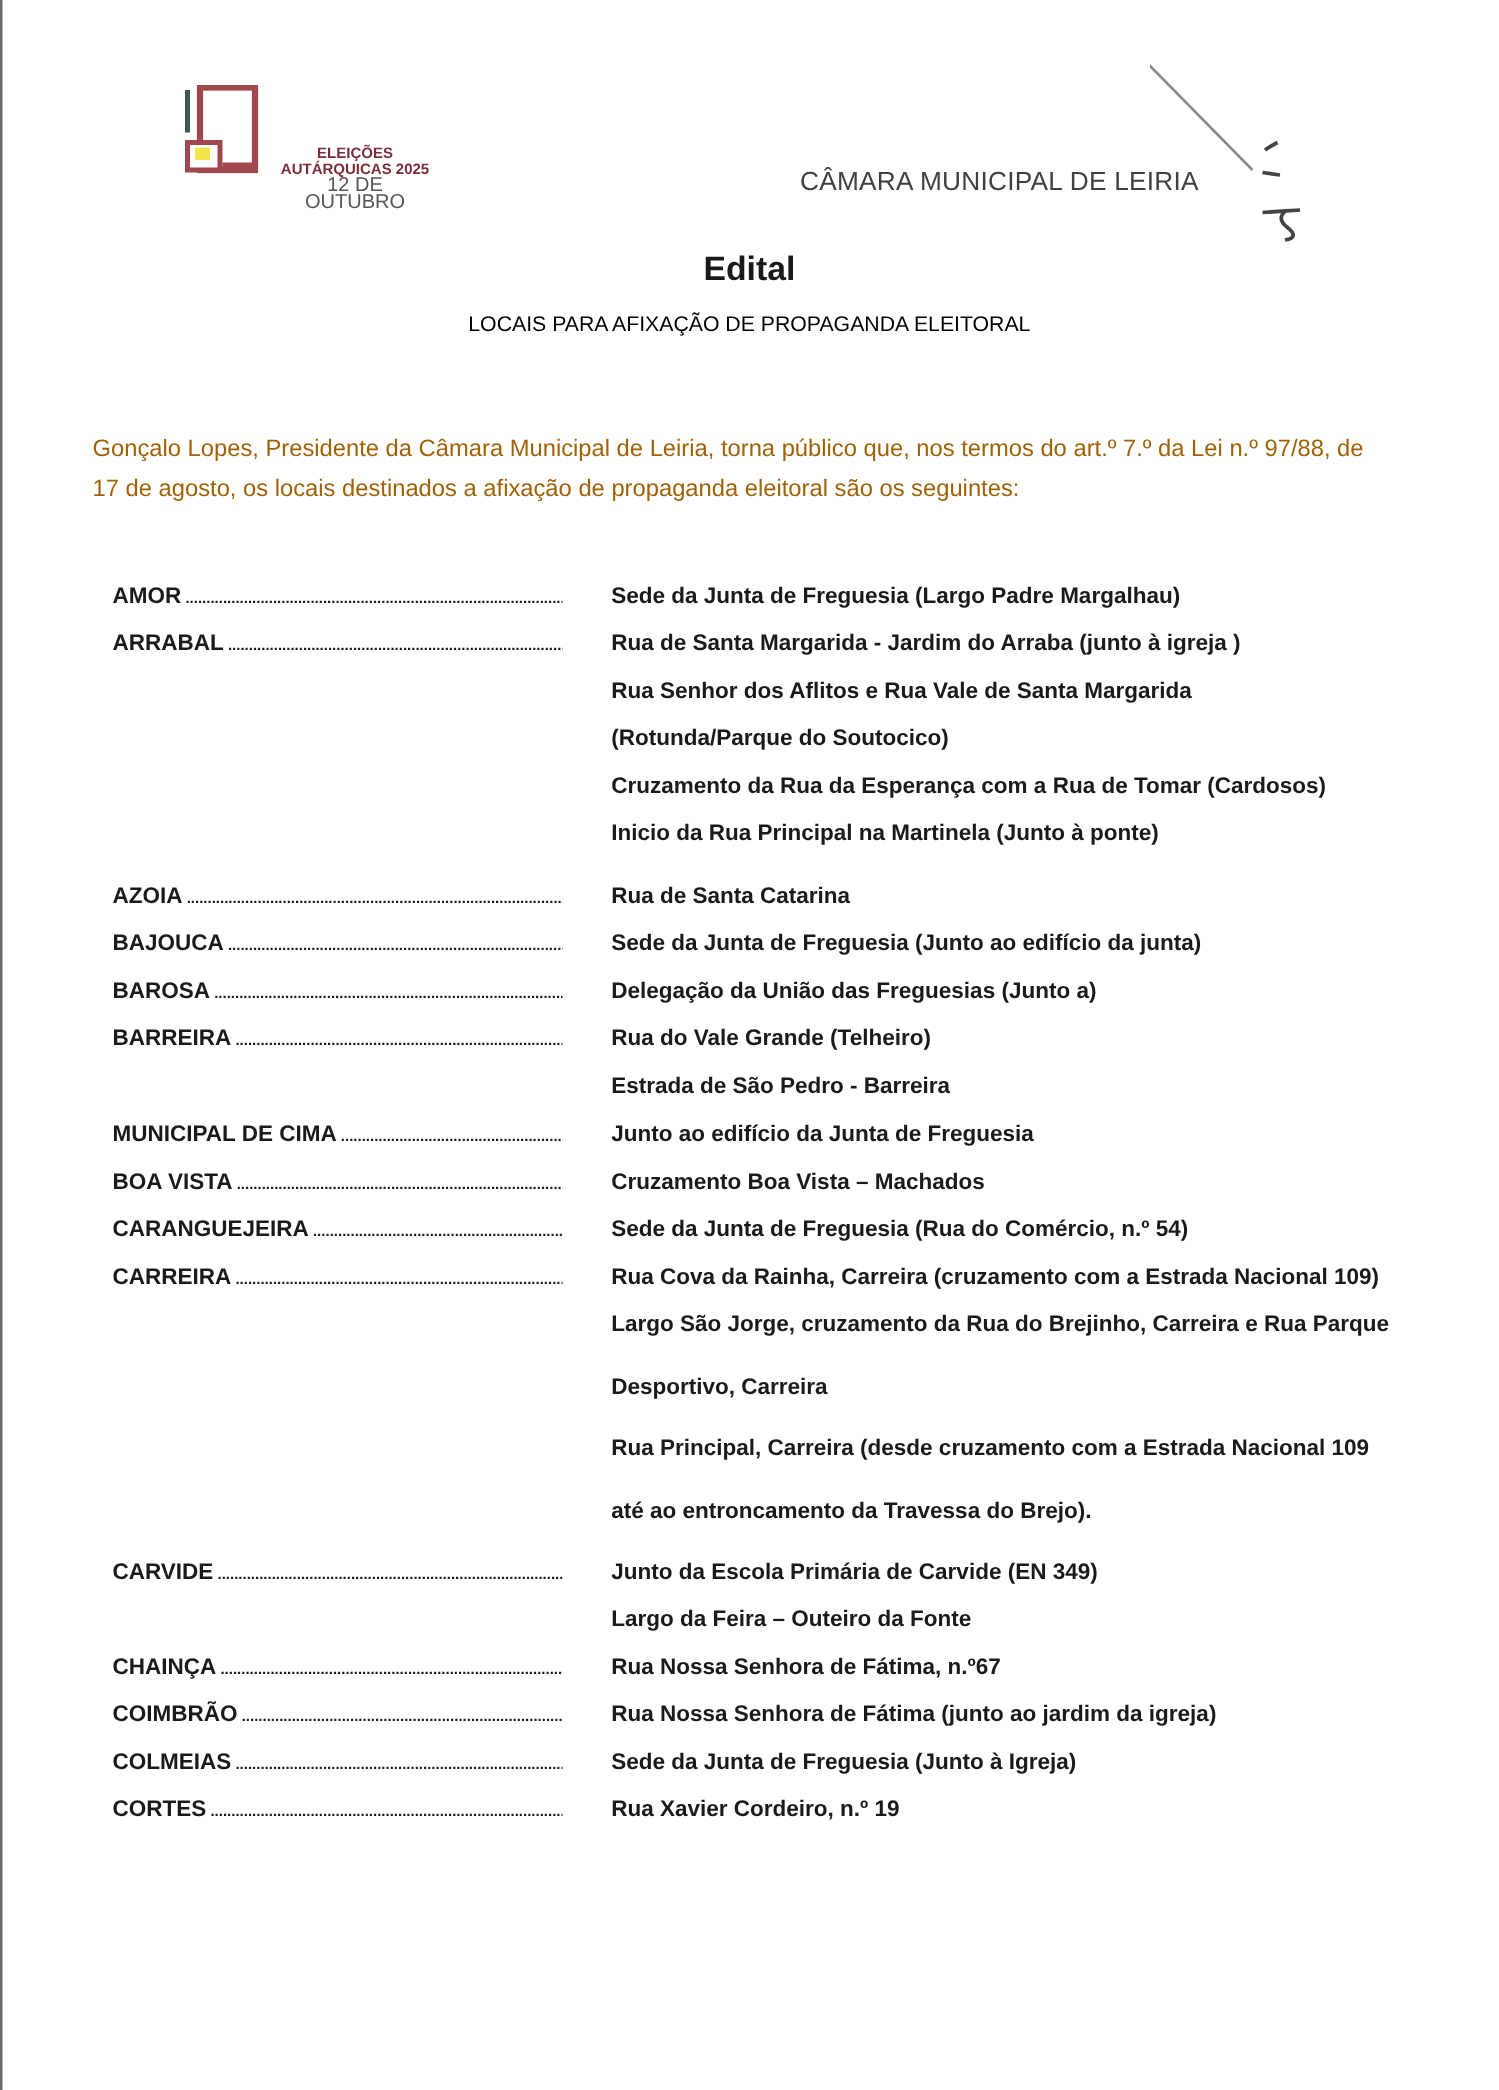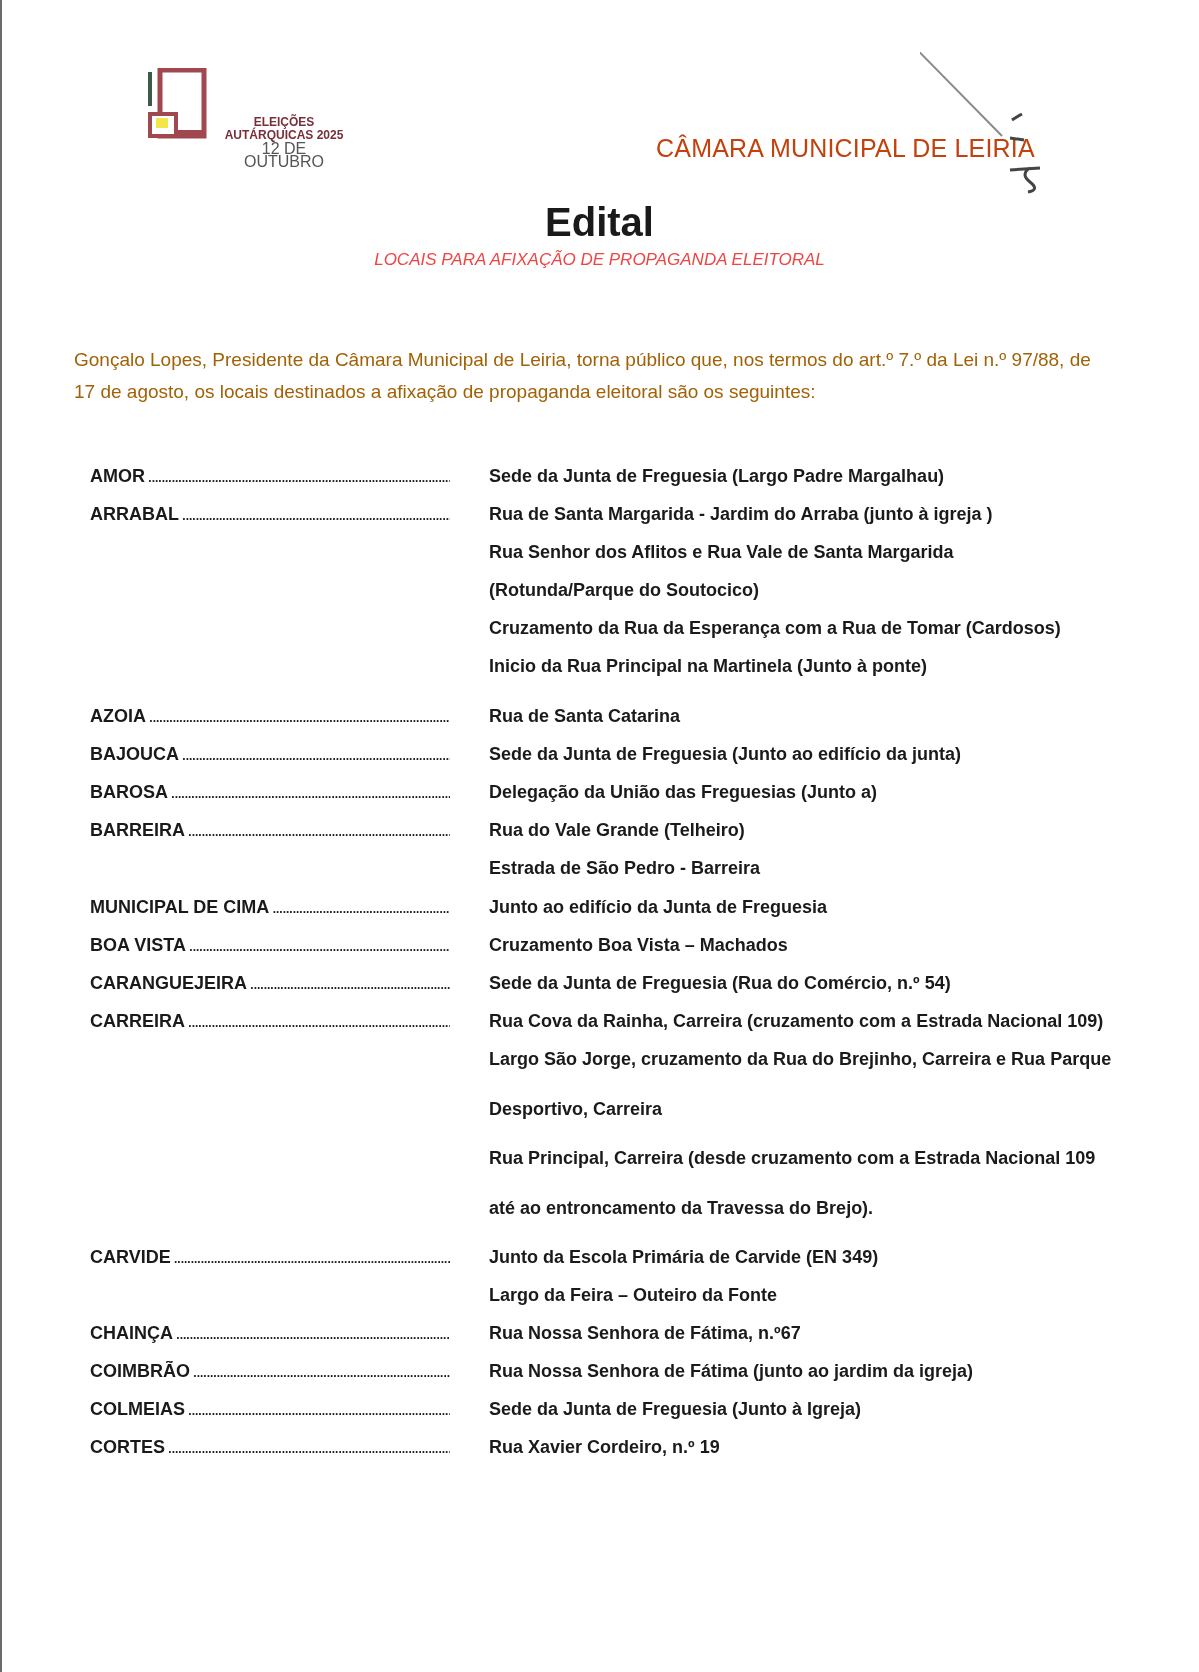--- a/index.html
+++ b/index.html
@@ -5,24 +5,24 @@
   html, body { margin: 0; padding: 0; }
   body {
     width: 1199px; height: 1672px; background: #ffffff; position: relative; overflow: hidden;
     font-family: "Liberation Sans", sans-serif; color: #1a1a1a;
   }
   .page-edge { position: absolute; left: 0; top: 0; width: 2px; height: 1672px; background: #6a6a6a; }
   .logo { position: absolute; left: 148px; top: 68px; width: 200px; height: 80px; }
   .logo-text { position: absolute; left: 72px; top: 48px; font-family: "Liberation Sans", sans-serif; line-height: 13px; color: #7a2e3a; text-align: center; }
   .logo-text .l1, .logo-text .l2 { font-size: 12px; font-weight: bold; display: block; }
   .logo-text .l3 { font-size: 16px; display: block; color: #555; }
-  .org-name { position: absolute; left: 656px; top: 134px; font-size: 25px; letter-spacing: 0.2px; color: #c2410c; }
+  .org-name { position: absolute; left: 640px; top: 134px; font-size: 21px; letter-spacing: 0.2px; color: #404040; }
   .scribble { position: absolute; left: 920px; top: 0; width: 200px; height: 210px; }
-  .title { position: absolute; left: 0; width: 1199px; top: 200px; text-align: center; font-size: 40px; font-weight: bold; color: #1a1a1a; }
-  .subtitle { position: absolute; left: 0; width: 1199px; top: 250px; text-align: center; font-size: 17px; color: #ef4444; font-style: italic; }
+  .title { position: absolute; left: 0; width: 1199px; top: 200px; text-align: center; font-size: 27px; font-weight: bold; color: #1a1a1a; }
+  .subtitle { position: absolute; left: 0; width: 1199px; top: 250px; text-align: center; font-size: 17px; color: #000000; }
   .intro { position: absolute; left: 74px; top: 344px; width: 1030px; font-size: 19px; line-height: 32px; color: #a16207; }
   .list { position: absolute; left: 74px; top: 466px; width: 1050px; font-weight: bold; font-size: 18px; color: #1a1a1a; }
   .row { position: absolute; left: 0; height: 24px; white-space: nowrap; }
   .row .name { position: absolute; left: 16px; width: 360px; overflow: hidden; }
   .row .name::after { content: " ........................................................................................................................................"; letter-spacing: 0px; font-size: 12px; }
   .row .place { position: absolute; left: 372px; margin-left: 43px; }
 </style>
 </head>
 <body>
 

